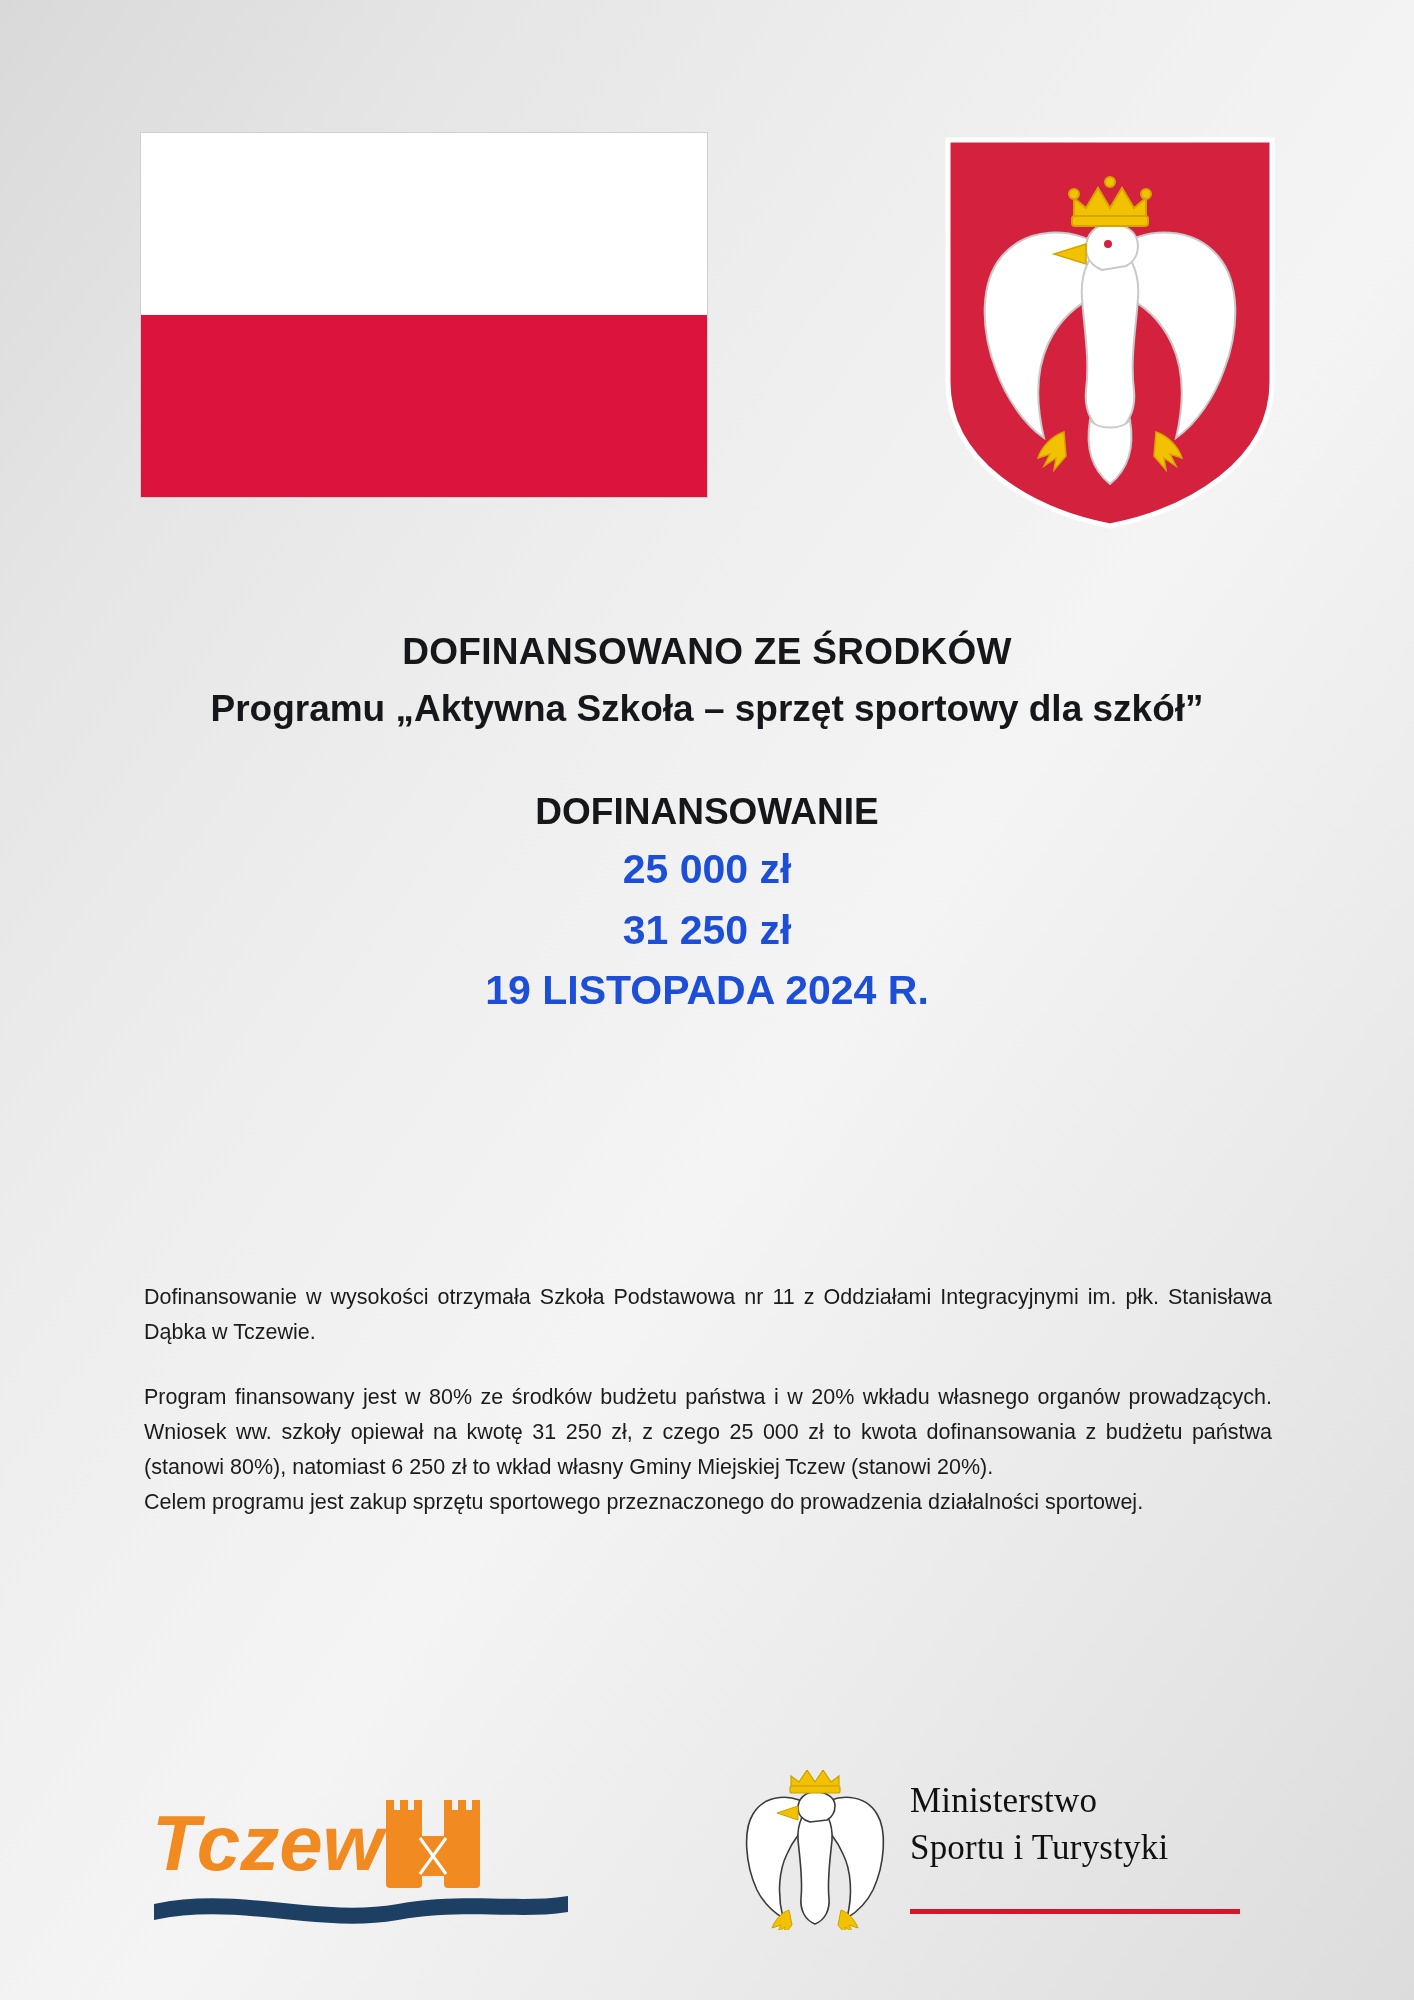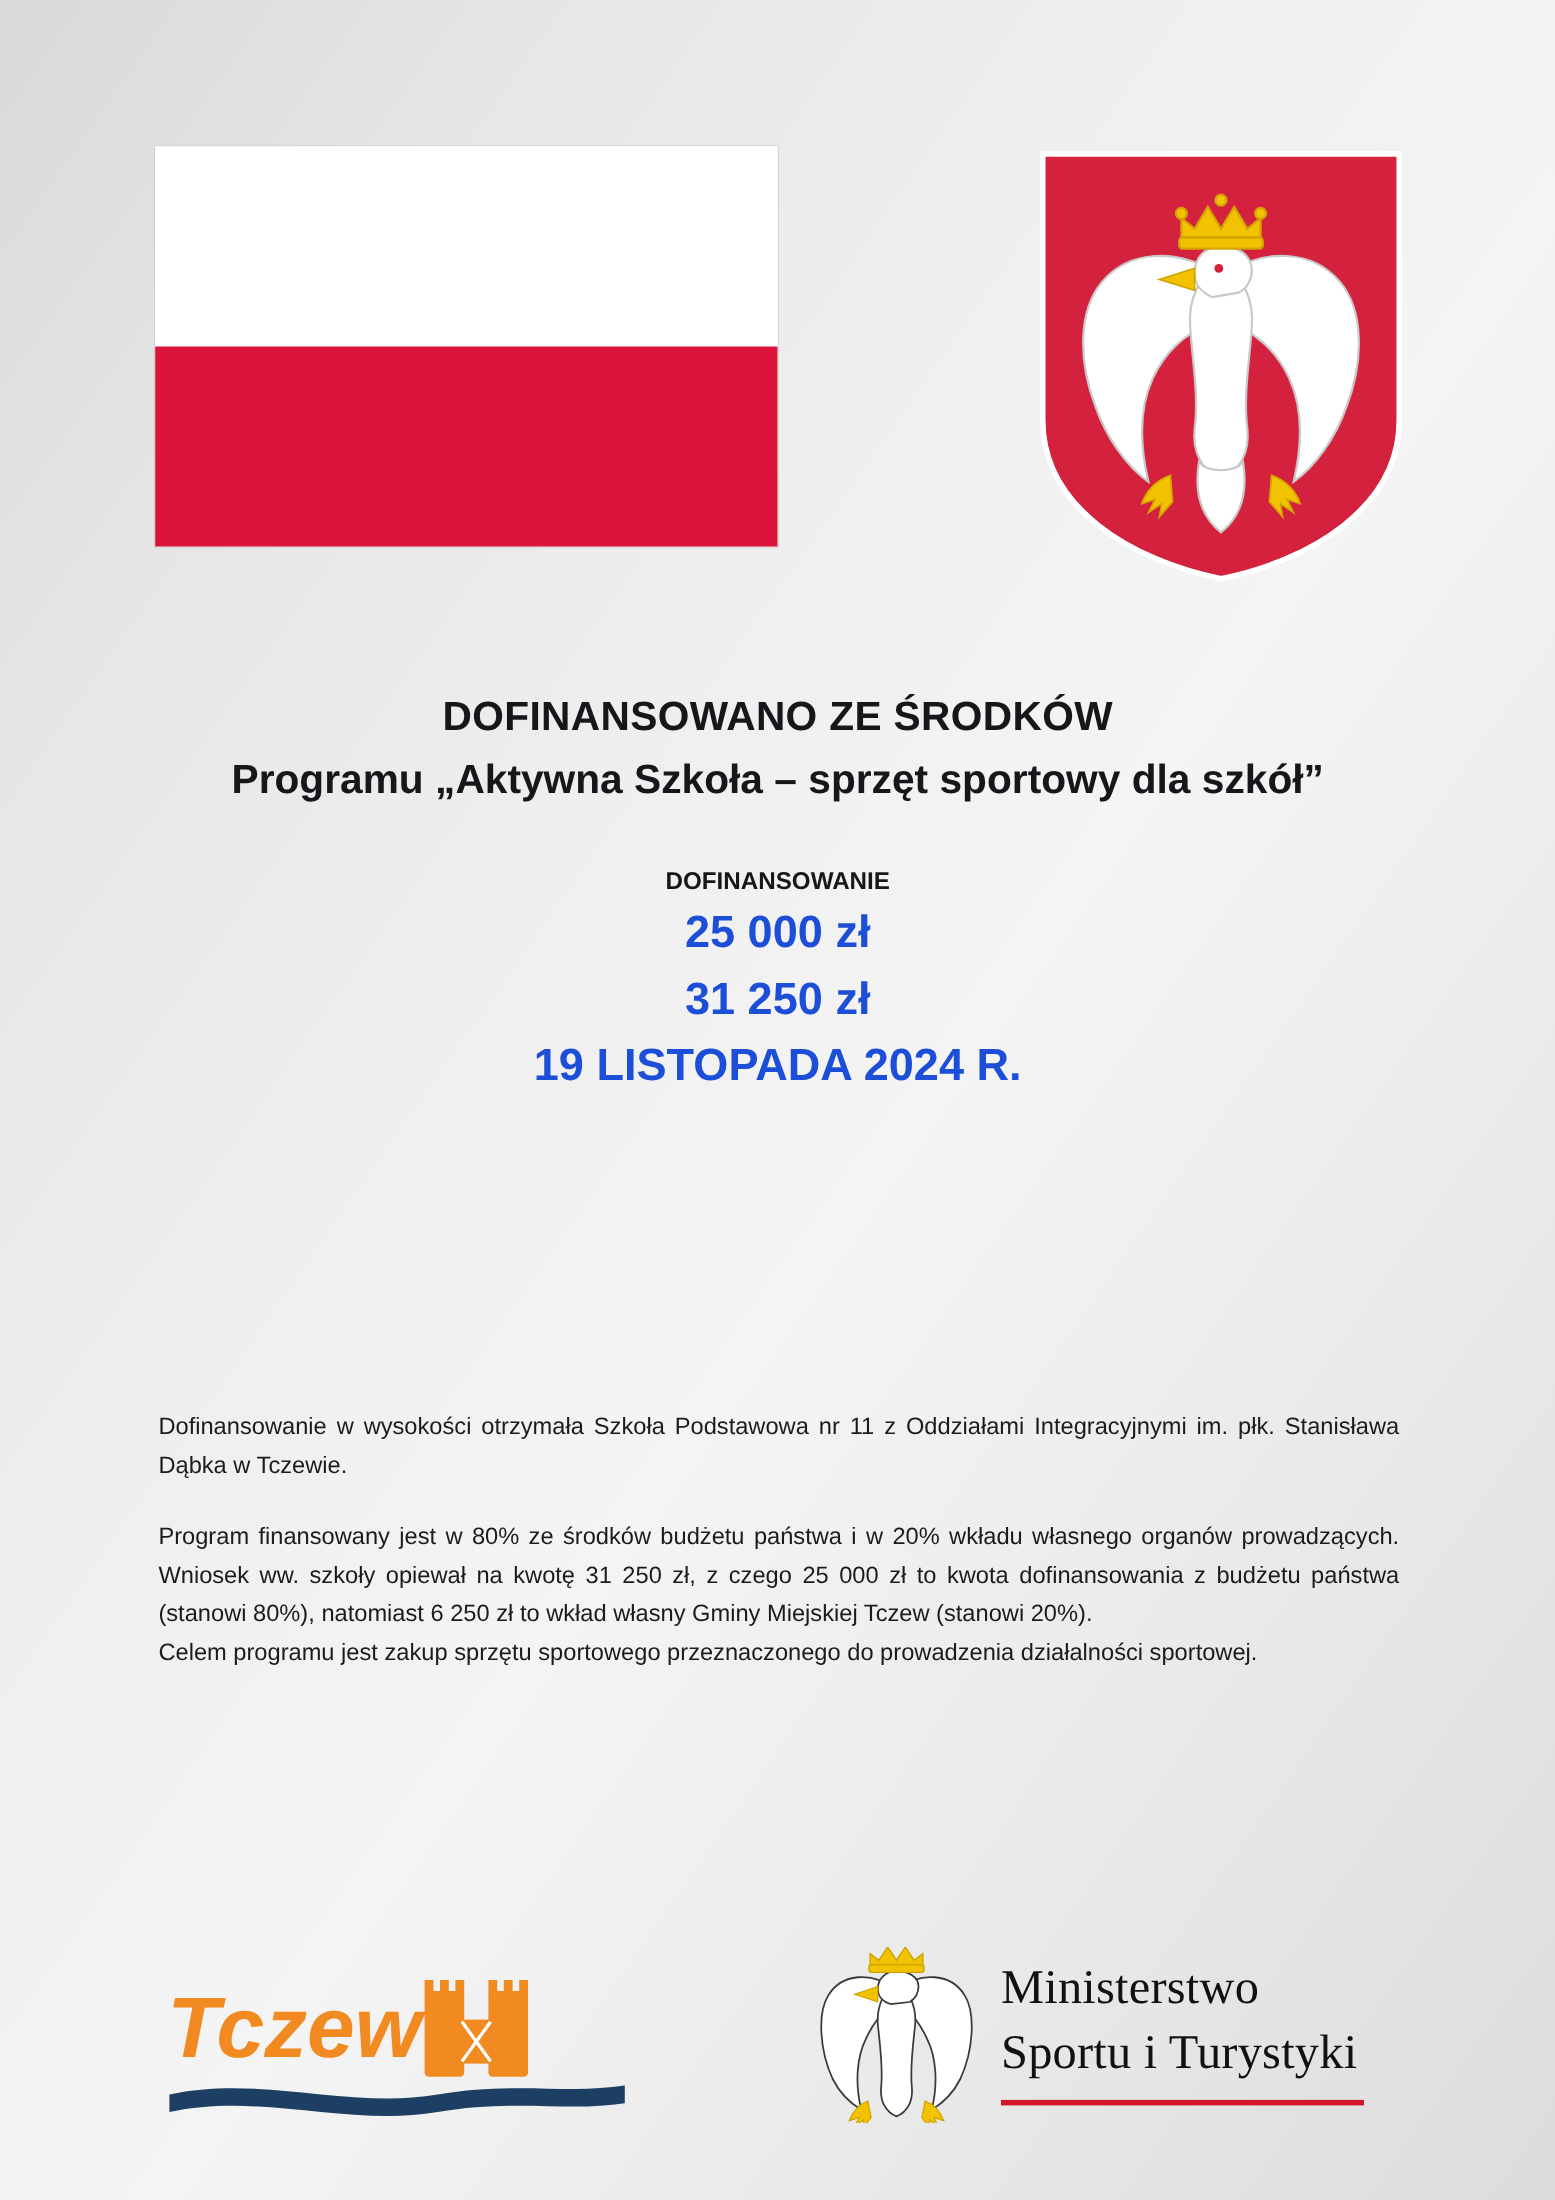--- a/index.html
+++ b/index.html
@@ -88,21 +88,21 @@
 
   .figures {
     position: absolute;
     top: 785px;
     left: 0;
     width: 100%;
     text-align: center;
     line-height: 1.47;
   }
   .fig-label {
-    font-size: 22px;
+    font-size: 37px;
     font-weight: bold;
     color: #15171a;
   }
   .fig-value {
     font-size: 41px;
     font-weight: bold;
     color: #1d4ed8;
   }
 
   
@@ -146,21 +146,21 @@
     left: 735px;
     bottom: 8px;
     width: 520px;
     height: 160px;
   }
   .ministry-text {
     position: absolute;
     left: 175px;
     top: 8px;
     font-family: "Liberation Serif", serif;
-    font-size: 44px;
+    font-size: 35px;
     line-height: 1.33;
     color: #111111;
     letter-spacing: 0.2px;
   }
   .ministry-rule {
     position: absolute;
     left: 175px;
     bottom: 16px;
     width: 330px;
     height: 5px;

